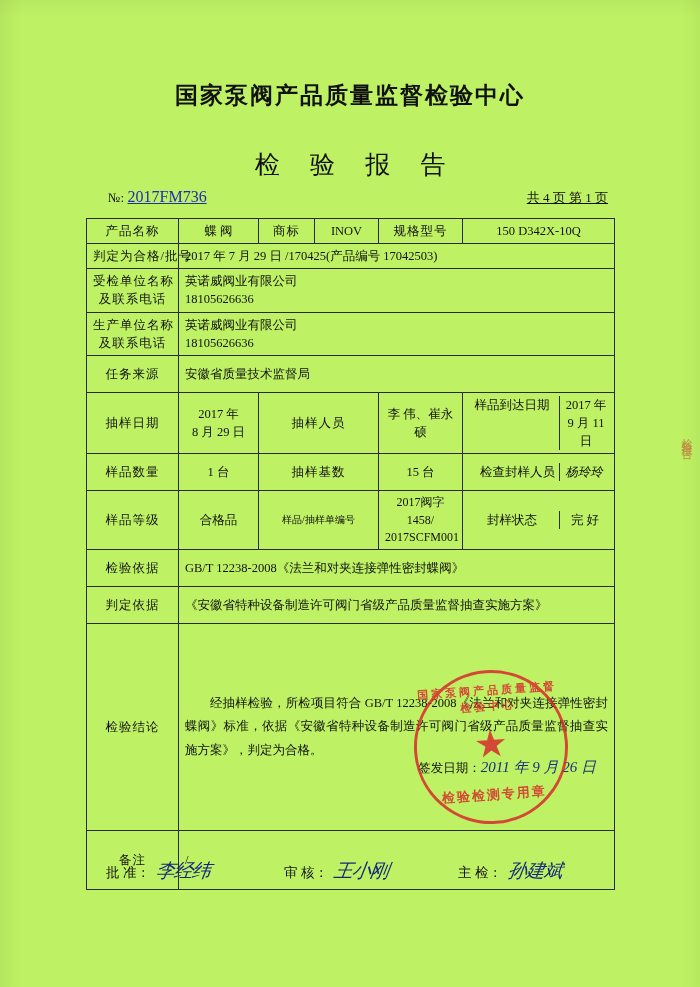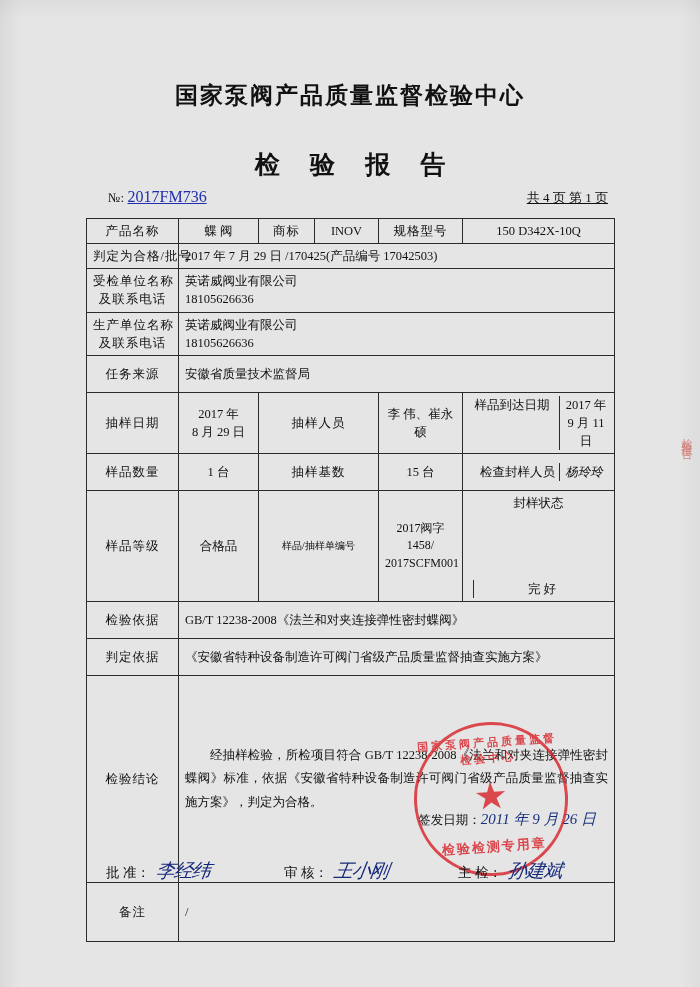--- a/index.html
+++ b/index.html
@@ -11,21 +11,21 @@
     width: 700px;
     height: 987px;
     position: relative;
     font-family: "Liberation Serif", "DejaVu Serif", serif;
     color: #111;
     overflow: hidden;
   }
   .page {
     position: absolute;
     inset: 0;
-    background: #e5e5e5;
+    background: #bef264;
   }
   
   .page::before {
     content: "";
     position: absolute;
     inset: 0;
     background:
       linear-gradient(to right, rgba(0,0,0,0.05) 0px, rgba(0,0,0,0.0) 22px),
       linear-gradient(to bottom, rgba(0,0,0,0.035) 0px, rgba(0,0,0,0.0) 18px),
       linear-gradient(to left, rgba(0,0,0,0.04) 0px, rgba(0,0,0,0.0) 20px);
@@ -43,21 +43,21 @@
     letter-spacing: 2px;
     font-family: "Liberation Serif", "DejaVu Serif", serif;
   }
   .title-sub {
     position: absolute;
     top: 148px;
     left: 0;
     width: 700px;
     text-align: center;
     font-size: 25px;
-    font-weight: bold;
+    font-weight: normal;
     letter-spacing: 12px;
     text-indent: 12px;
   }
 
   .meta-row {
     position: absolute;
     top: 188px;
     left: 0;
     width: 700px;
     height: 22px;
@@ -320,21 +320,21 @@
 
       <tr>
         <td class="lbl">样品等级</td>
         <td class="ctr">合格品</td>
         <td class="lbl" colspan="2" style="font-size:10px; letter-spacing:0;">样品/抽样单编号</td>
         <td class="ctr two-line" style="font-size:12px;">
           <div>2017阀字 1458/</div>
           <div>2017SCFM001</div>
         </td>
         <td class="ctr">
-          <div style="display:flex;flex-direction:column;">
+          <div style="display:flex;">
             <div style="flex:0 0 86px; text-align:center;">封样状态</div>
             <div style="flex:1; text-align:center; border-left:1px solid #2b2b2b; margin-left:4px; padding-left:2px;">完 好</div>
           </div>
         </td>
       </tr>
 
       <tr>
         <td class="lbl tall">检验依据</td>
         <td class="lft tall" colspan="5">GB/T 12238-2008《法兰和对夹连接弹性密封蝶阀》</td>
       </tr>

